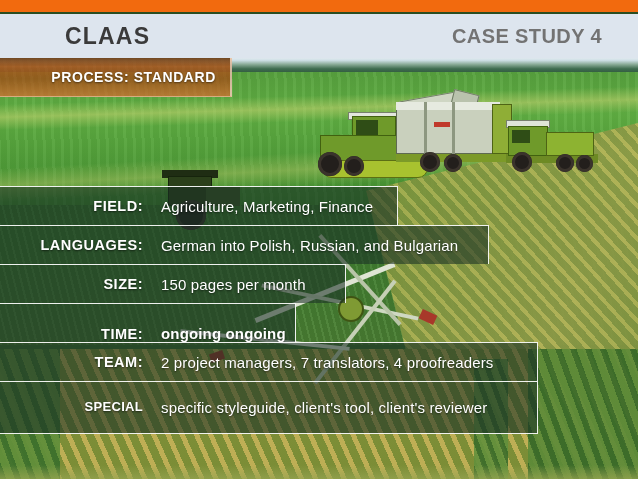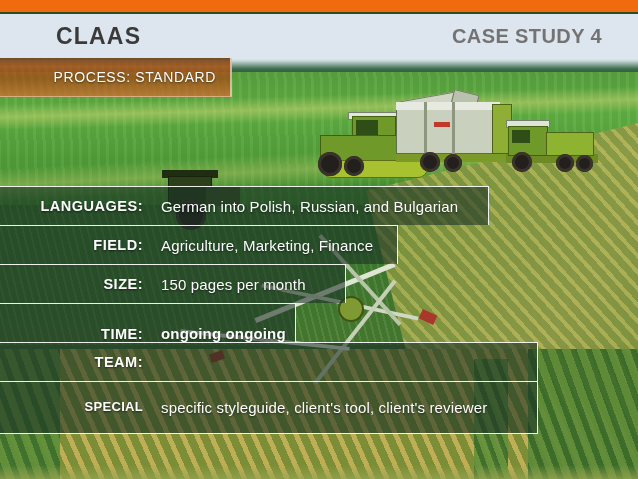--- a/index.html
+++ b/index.html
@@ -175,21 +175,21 @@
     position: absolute; left: 0; top: 0; width: 638px; height: 12px;
     background: #f26a0e; z-index: 6;
   }
   .topbar-shadow {
     position: absolute; left: 0; top: 12px; width: 638px; height: 2px;
     background: rgba(0,0,0,0.28); z-index: 6;
   }
   .header {
     position: absolute; left: 0; top: 14px; width: 638px; height: 44px;
     background: #dde5ee; z-index: 6;
-    display: flex; align-items: center; justify-content: space-between;
+    display: flex; align-items: center; justify-content: space-between; padding-left: 9px;
   }
   .header-title {
     margin-left: 56px;
     font-size: 23px; font-weight: bold; color: #3a3a3a;
     letter-spacing: 1.2px;
   }
   .header-subtitle {
     margin-right: 36px;
     font-size: 20px; font-weight: bold; color: #737373;
     letter-spacing: 0.4px;
@@ -212,21 +212,21 @@
     border-bottom: 1px solid rgba(255,255,255,0.35);
     display: flex; align-items: center; justify-content: flex-end;
     padding-right: 14px;
   }
   .process-banner .pb-treeline {
     position: absolute; left: 0; right: 0; top: 0; height: 8px;
     background: linear-gradient(to bottom, rgba(70,46,20,0.7), rgba(140,86,34,0.2));
   }
   .process-text {
     position: relative;
-    font-size: 14px; font-weight: normal; color: #ffffff;
+    font-size: 14px; font-weight: bold; color: #ffffff;
     letter-spacing: 0.6px;
     text-shadow: 0 1px 2px rgba(0,0,0,0.5);
   }
 
   
   .spec-table {
     position: absolute; left: 0; top: 186px;
     z-index: 4;
     width: 100%;
   }
@@ -343,42 +343,43 @@
     <div class="header-subtitle">CASE STUDY 4</div>
   </div>
 
   <div class="process-banner">
     <div class="pb-treeline"></div>
     <div class="process-text">PROCESS:  STANDARD</div>
   </div>
 
   <div class="spec-table">
 
+    <div class="spec-row" style="width:398px;">
+      <div class="spec-label">FIELD:</div>
+      <div class="spec-value">Agriculture, Marketing, Finance</div>
+    </div>
+
     <div class="spec-row" style="width:489px;">
       <div class="spec-label">LANGUAGES:</div>
       <div class="spec-value">German into Polish, Russian, and Bulgarian</div>
     </div>
 
-    <div class="spec-row" style="width:398px;">
-      <div class="spec-label">FIELD:</div>
-      <div class="spec-value">Agriculture, Marketing, Finance</div>
-    </div>
-
     <div class="spec-row" style="width:346px;">
       <div class="spec-label">SIZE:</div>
       <div class="spec-value"><b>150</b><span> pages per month</span></div>
     </div>
 
     <div class="spec-row" style="width:296px;align-items:flex-end;">
       <div class="spec-label">TIME:</div>
       <div class="spec-value bold-all">ongoing ongoing</div>
     </div>
 
     <div class="spec-row" style="width:538px;">
       <div class="spec-label">TEAM:</div>
+      <div class="spec-value">2 project managers, 7 translators, 4 proofreaders</div>
     </div>
 
     <div class="spec-row" style="width:538px;">
       <div class="spec-label two-line">
         <div>SPECIAL</div>
       </div>
       <div class="spec-value">specific styleguide, client's tool, client's reviewer</div>
     </div>
 
   </div>

